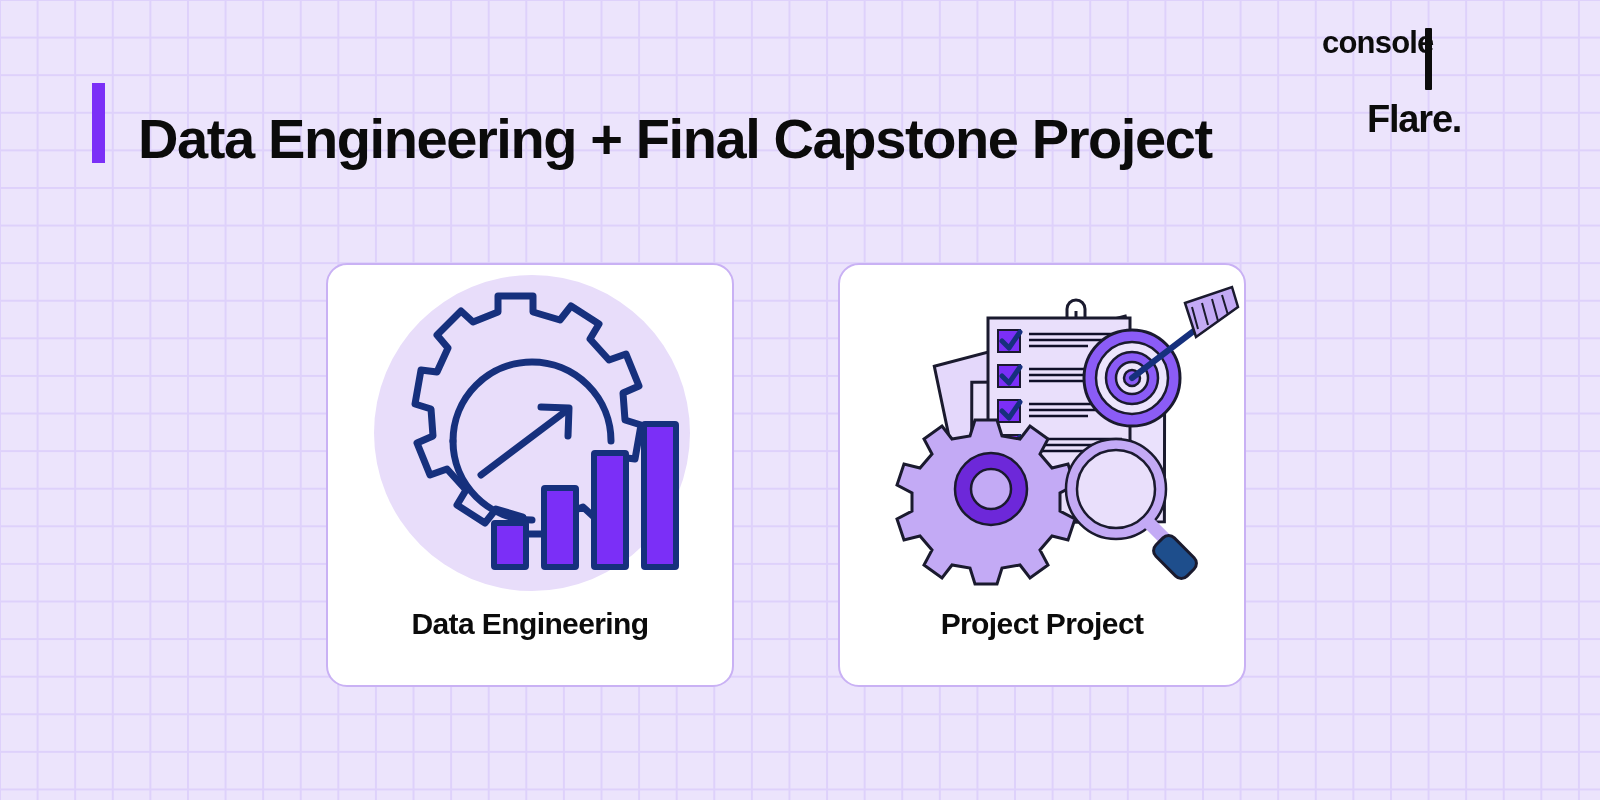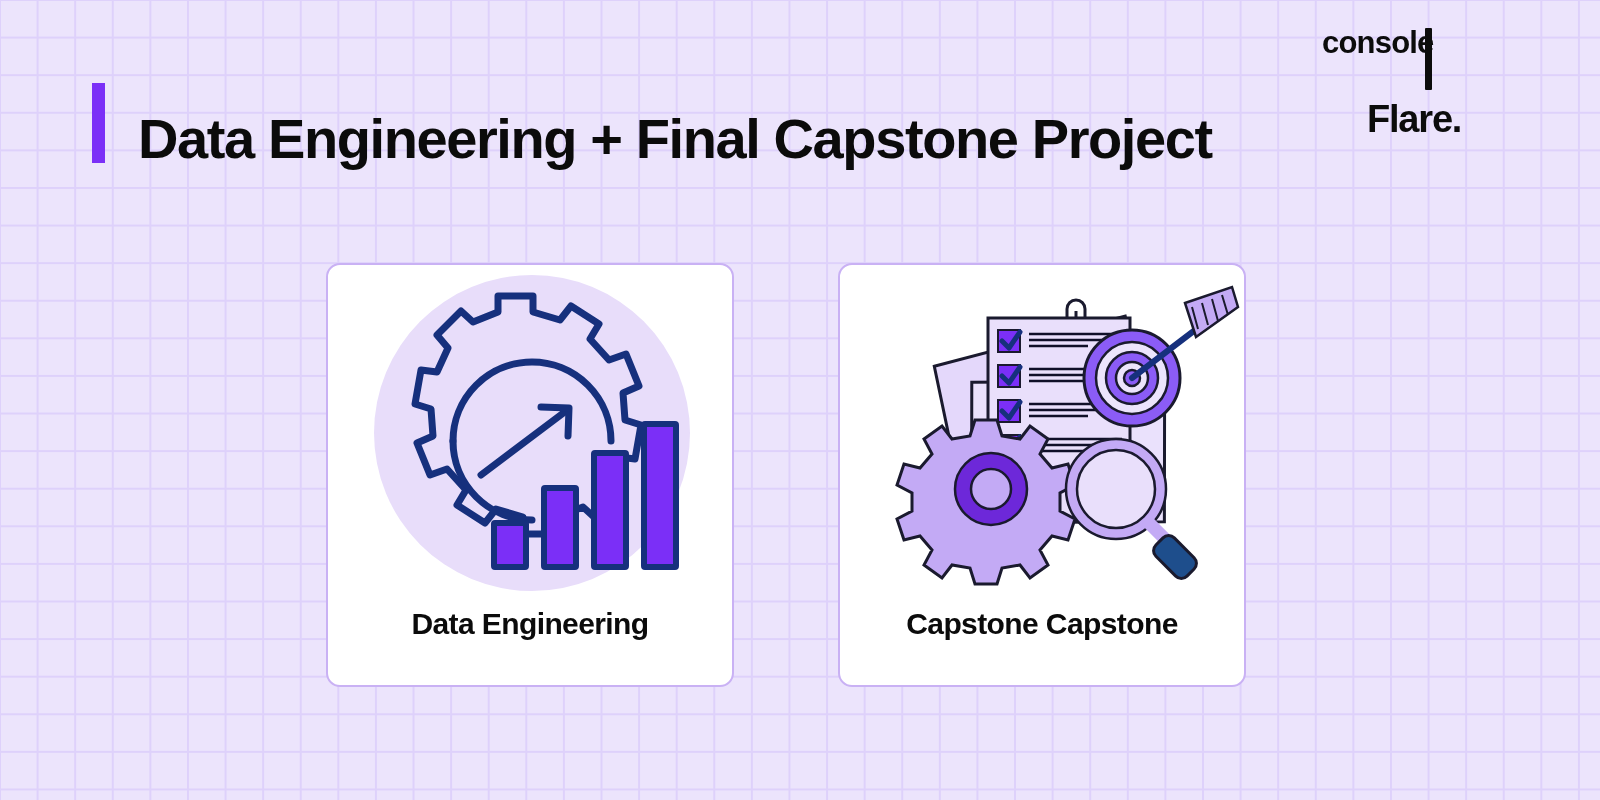--- a/index.html
+++ b/index.html
@@ -54,21 +54,21 @@
     color:#0b0b0b; white-space:nowrap;
     line-height:70px;
   }
 
   
   .card{
     position:absolute; top:263px;
     width:408px; height:424px;
     background:#ffffff;
     border:2px solid #c9b1f4;
-    border-radius:14px;
+    border-radius:21px;
   }
   #card-0{ left:326px; }
   #card-1{ left:838px; }
 
   .card-art{
     position:absolute; left:0; top:8px;
     width:408px; height:330px;
   }
   .card-label{
     position:absolute; left:0; right:0; top:342px;
@@ -190,16 +190,16 @@
         <g>
           <circle cx="276" cy="216" r="45" fill="#e9dffb" stroke="#c3aaf5" stroke-width="11"></circle>
           <circle cx="276" cy="216" r="50" fill="none" stroke="#1a1a2e" stroke-width="2.5"></circle>
           <circle cx="276" cy="216" r="39" fill="none" stroke="#1a1a2e" stroke-width="2.5"></circle>
           <path d="M309,250 L328,269" stroke="#c3aaf5" stroke-width="13" stroke-linecap="round"></path>
           <path d="M309,250 L328,269" stroke="#1a1a2e" stroke-width="2.5" fill="none" opacity="0"></path>
           <rect x="322" y="262" width="26" height="44" rx="8" fill="#1e4e8c" stroke="#1a1a2e" stroke-width="3" transform="rotate(-45 335 284)"></rect>
         </g>
       </svg>
     </div>
-    <div class="card-label">Capstone Capstone</div>
+    <div class="card-label">Project Project</div>
   </div>
 
 </div>
 
 </body></html>

